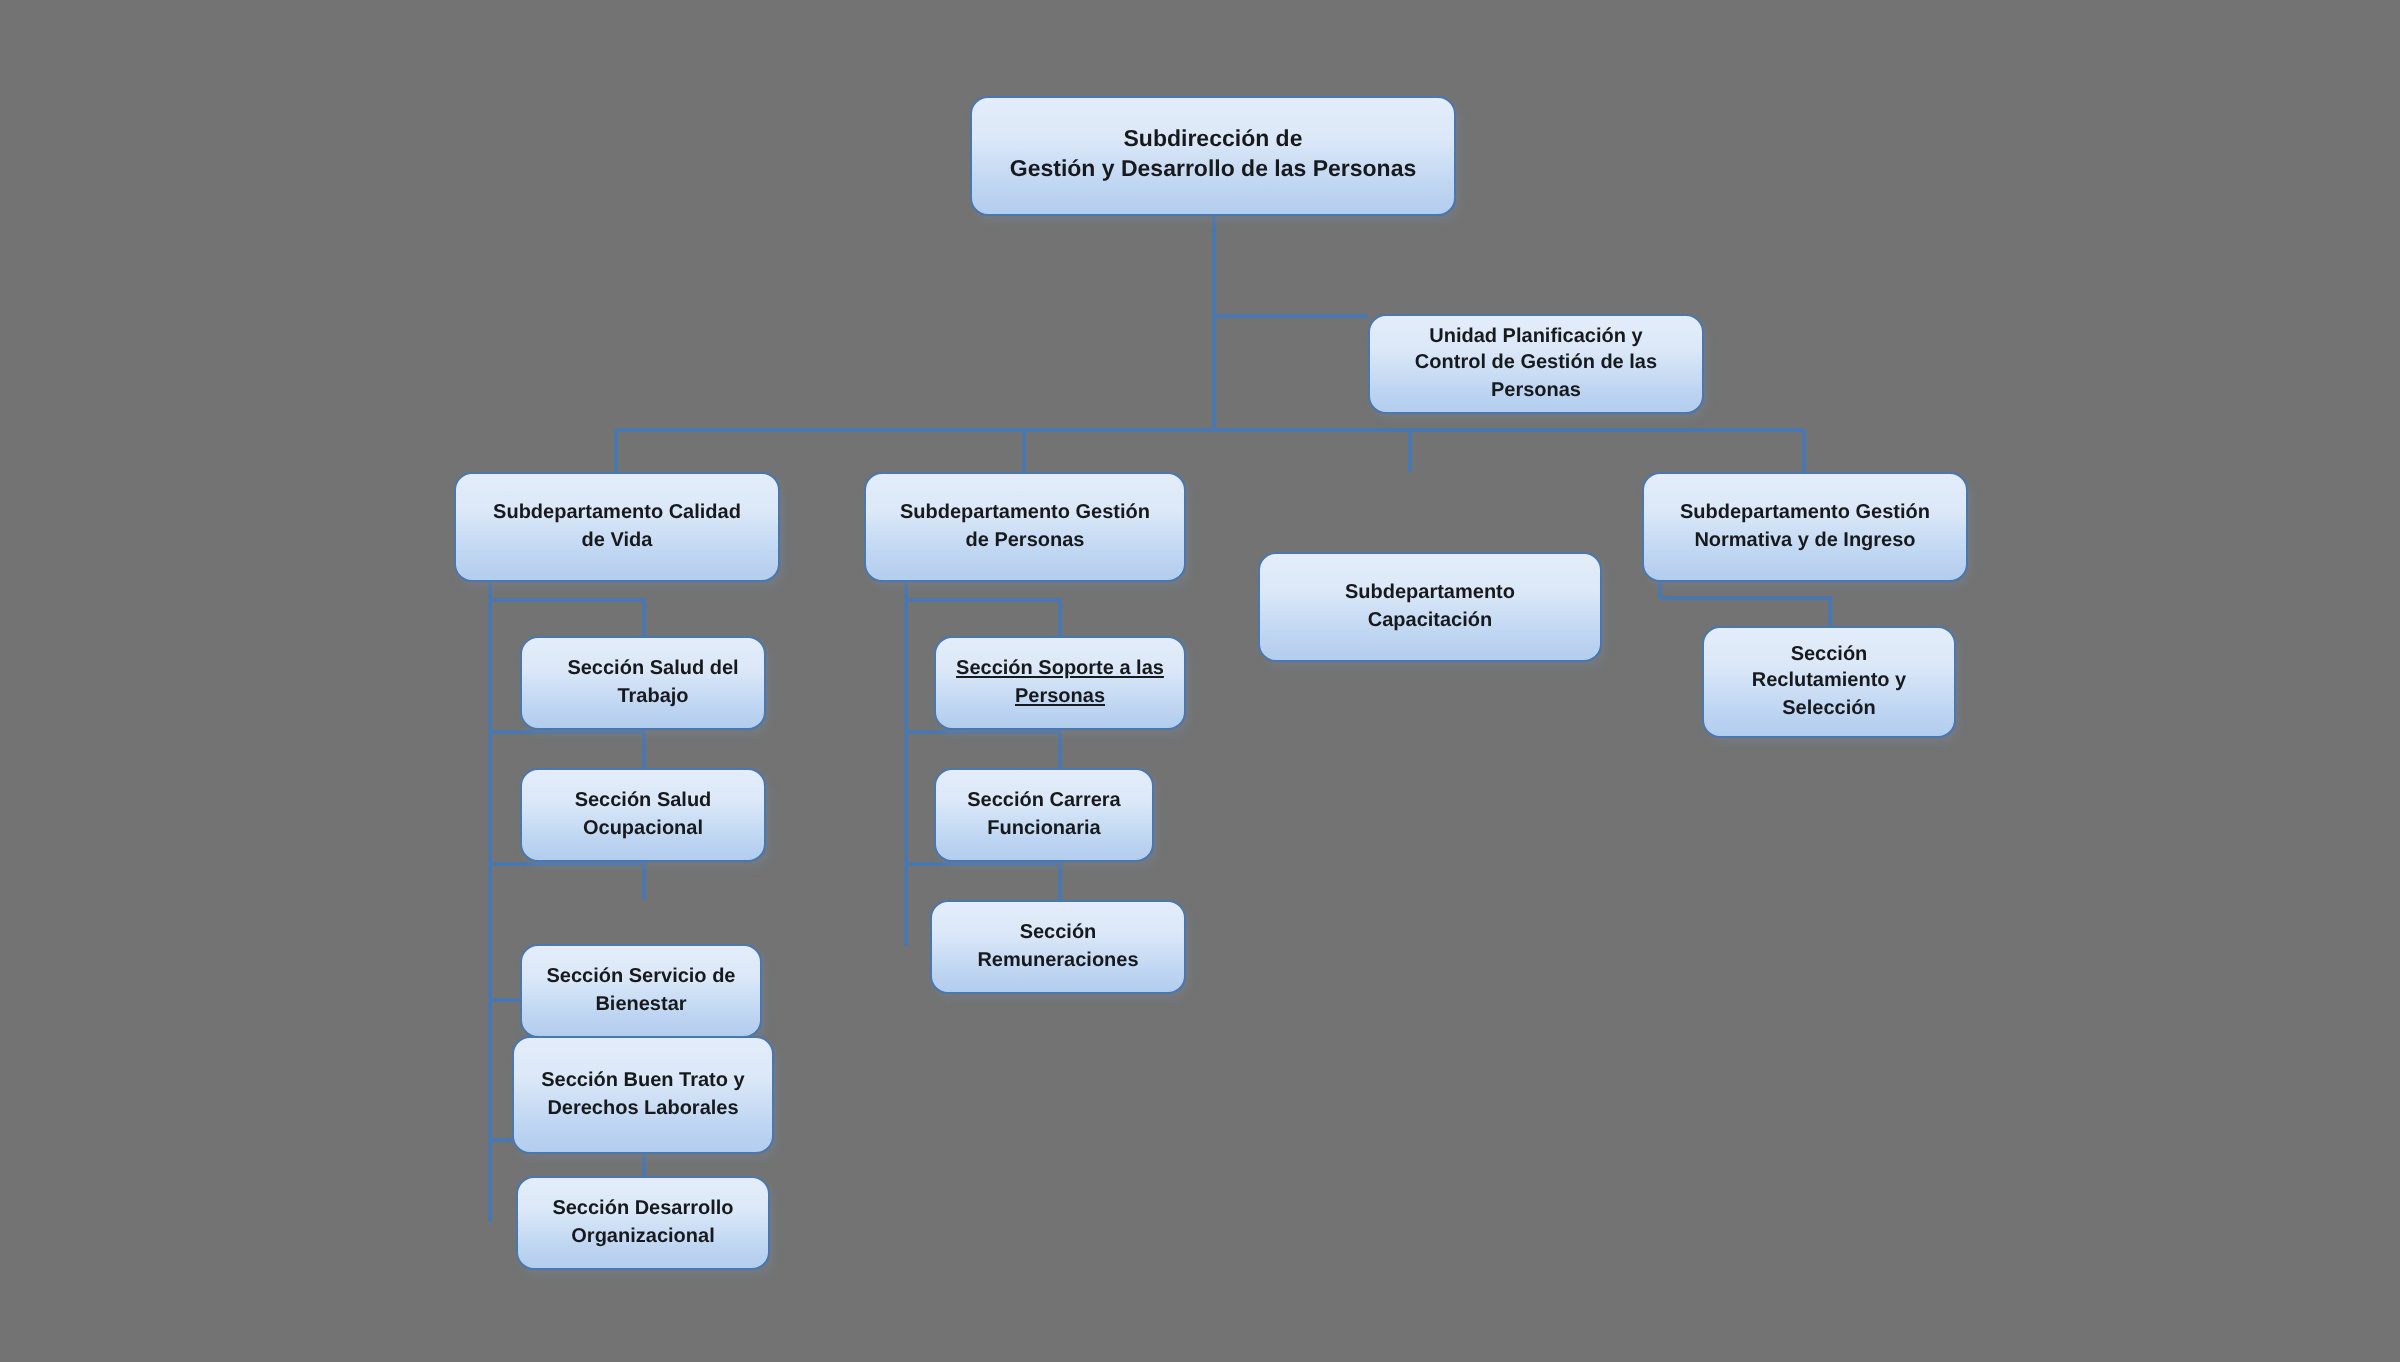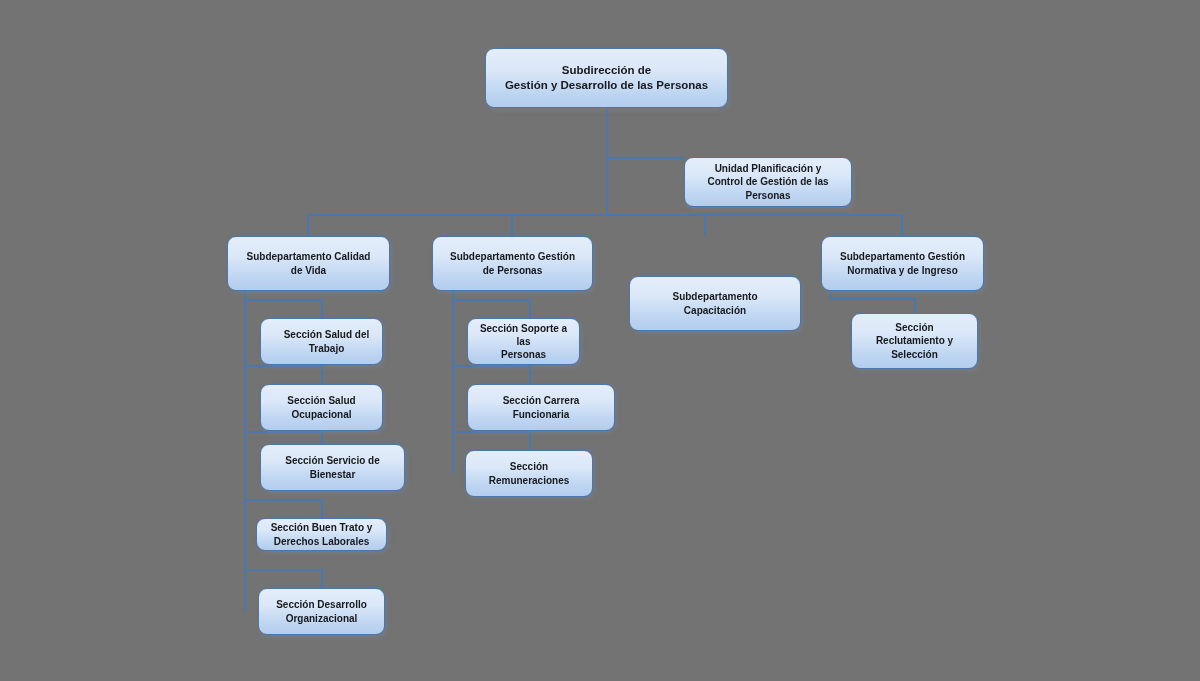--- a/index.html
+++ b/index.html
@@ -124,41 +124,41 @@
   <div class="node lvl-sect" style="left: 260px; top: 318px; width: 123px; height: 47px; padding-left: 16px;">
     <span class="node-label">Sección Salud del
 Trabajo</span>
   </div>
 
   <div class="node lvl-sect" style="left: 260px; top: 384px; width: 123px; height: 47px; text-align: center;">
     <span class="node-label">Sección Salud
 Ocupacional</span>
   </div>
 
-  <div class="node lvl-sect" style="left: 260px; top: 444px; width: 145px; height: 47px;">
+  <div class="node lvl-sect" style="left: 260px; top: 472px; width: 121px; height: 47px;">
     <span class="node-label">Sección Servicio de
 Bienestar</span>
   </div>
 
-  <div class="node lvl-sect" style="left: 256px; top: 518px; width: 131px; height: 33px;">
+  <div class="node lvl-sect" style="left: 256px; top: 518px; width: 131px; height: 59px;">
     <span class="node-label">Sección Buen Trato y
 Derechos Laborales</span>
   </div>
 
   <div class="node lvl-sect" style="left: 258px; top: 588px; width: 127px; height: 47px;">
     <span class="node-label">Sección Desarrollo
 Organizacional</span>
   </div>
 
-  <div class="node lvl-sect" style="left: 467px; top: 318px; width: 113px; height: 47px;">
+  <div class="node lvl-sect" style="left: 467px; top: 318px; width: 126px; height: 47px; text-decoration: underline;">
     <span class="node-label">Sección Soporte a las
 Personas</span>
   </div>
 
-  <div class="node lvl-sect" style="left: 467px; top: 384px; width: 148px; height: 47px; text-align: center;">
+  <div class="node lvl-sect" style="left: 467px; top: 384px; width: 110px; height: 47px; text-align: center;">
     <span class="node-label">Sección Carrera
 Funcionaria</span>
   </div>
 
   <div class="node lvl-sect" style="left: 465px; top: 450px; width: 128px; height: 47px;">
     <span class="node-label">Sección
 Remuneraciones</span>
   </div>
 
   <div class="node lvl-sect" style="left: 851px; top: 313px; width: 127px; height: 56px;">

